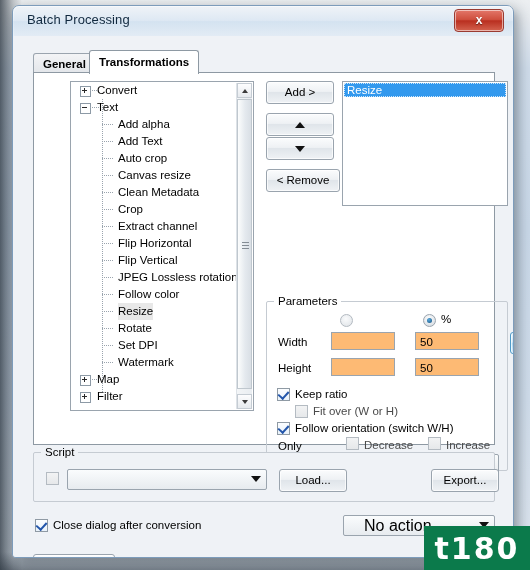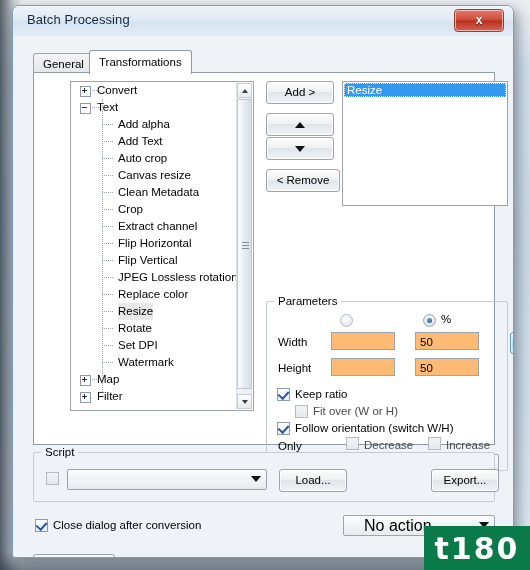--- a/index.html
+++ b/index.html
@@ -36,21 +36,21 @@
   .closebtn{position:absolute;right:9px;top:3px;width:48px;height:21px;border-radius:4px;
     border:1px solid #9a3b32;
     background:linear-gradient(180deg,#e3776a 0%,#cf4f3e 45%,#b92f20 52%,#d4634f 100%);
     box-shadow:0 0 0 1px rgba(255,255,255,.55) inset;
     color:#fff;font-size:12px;font-weight:bold;text-align:center;line-height:20px;
     text-shadow:0 1px 1px rgba(0,0,0,.5);cursor:pointer;}
 
   .body{position:absolute;left:0;top:30px;width:500px;height:521px;background:#eff2f6;}
 
   
-  .tabstrip{position:absolute;left:20px;top:14px;width:462px;height:23px;}
+  .tabstrip{position:absolute;left:20px;top:14px;width:462px;height:23px;font-weight:bold;}
   .tab{position:absolute;top:3px;height:20px;padding:0 9px;line-height:20px;font-size:11.5px;
     background:linear-gradient(180deg,#f3f4f6,#e2e5e9);border:1px solid #9aa4ae;border-bottom:none;
     border-radius:3px 3px 0 0;cursor:pointer;}
   .tab.active{top:0;height:23px;line-height:23px;background:#fff;border-color:#8e99a3;z-index:3;}
   .tabpanel{position:absolute;left:20px;top:36px;width:460px;height:371px;background:#fff;
     border:1px solid #8e99a3;}
 
   
   .tree{position:absolute;left:36px;top:8px;width:182px;height:328px;background:#fff;
     border:1px solid #9aa4ae;overflow:hidden;font-size:11.5px;}
@@ -220,21 +220,21 @@
               <div class="trow" style="top: 0px;">
                 <div class="hdash2"></div>
                 <span class="tx lvl1">Flip Vertical</span>
               </div>
               <div class="trow" style="top: 0px;">
                 <div class="hdash2"></div>
                 <span class="tx lvl1">JPEG Lossless rotation</span>
               </div>
               <div class="trow" style="top: 0px;">
                 <div class="hdash2"></div>
-                <span class="tx lvl1">Replace color</span>
+                <span class="tx lvl1">Follow color</span>
               </div>
               <div class="trow " style="top: 0px;">
                 <div class="hdash2"></div>
                 <span class="tx lvl1 sel-soft">Resize</span>
               </div>
               <div class="trow" style="top: 0px;">
                 <div class="hdash2"></div>
                 <span class="tx lvl1">Rotate</span>
               </div>
               <div class="trow" style="top: 0px;">

